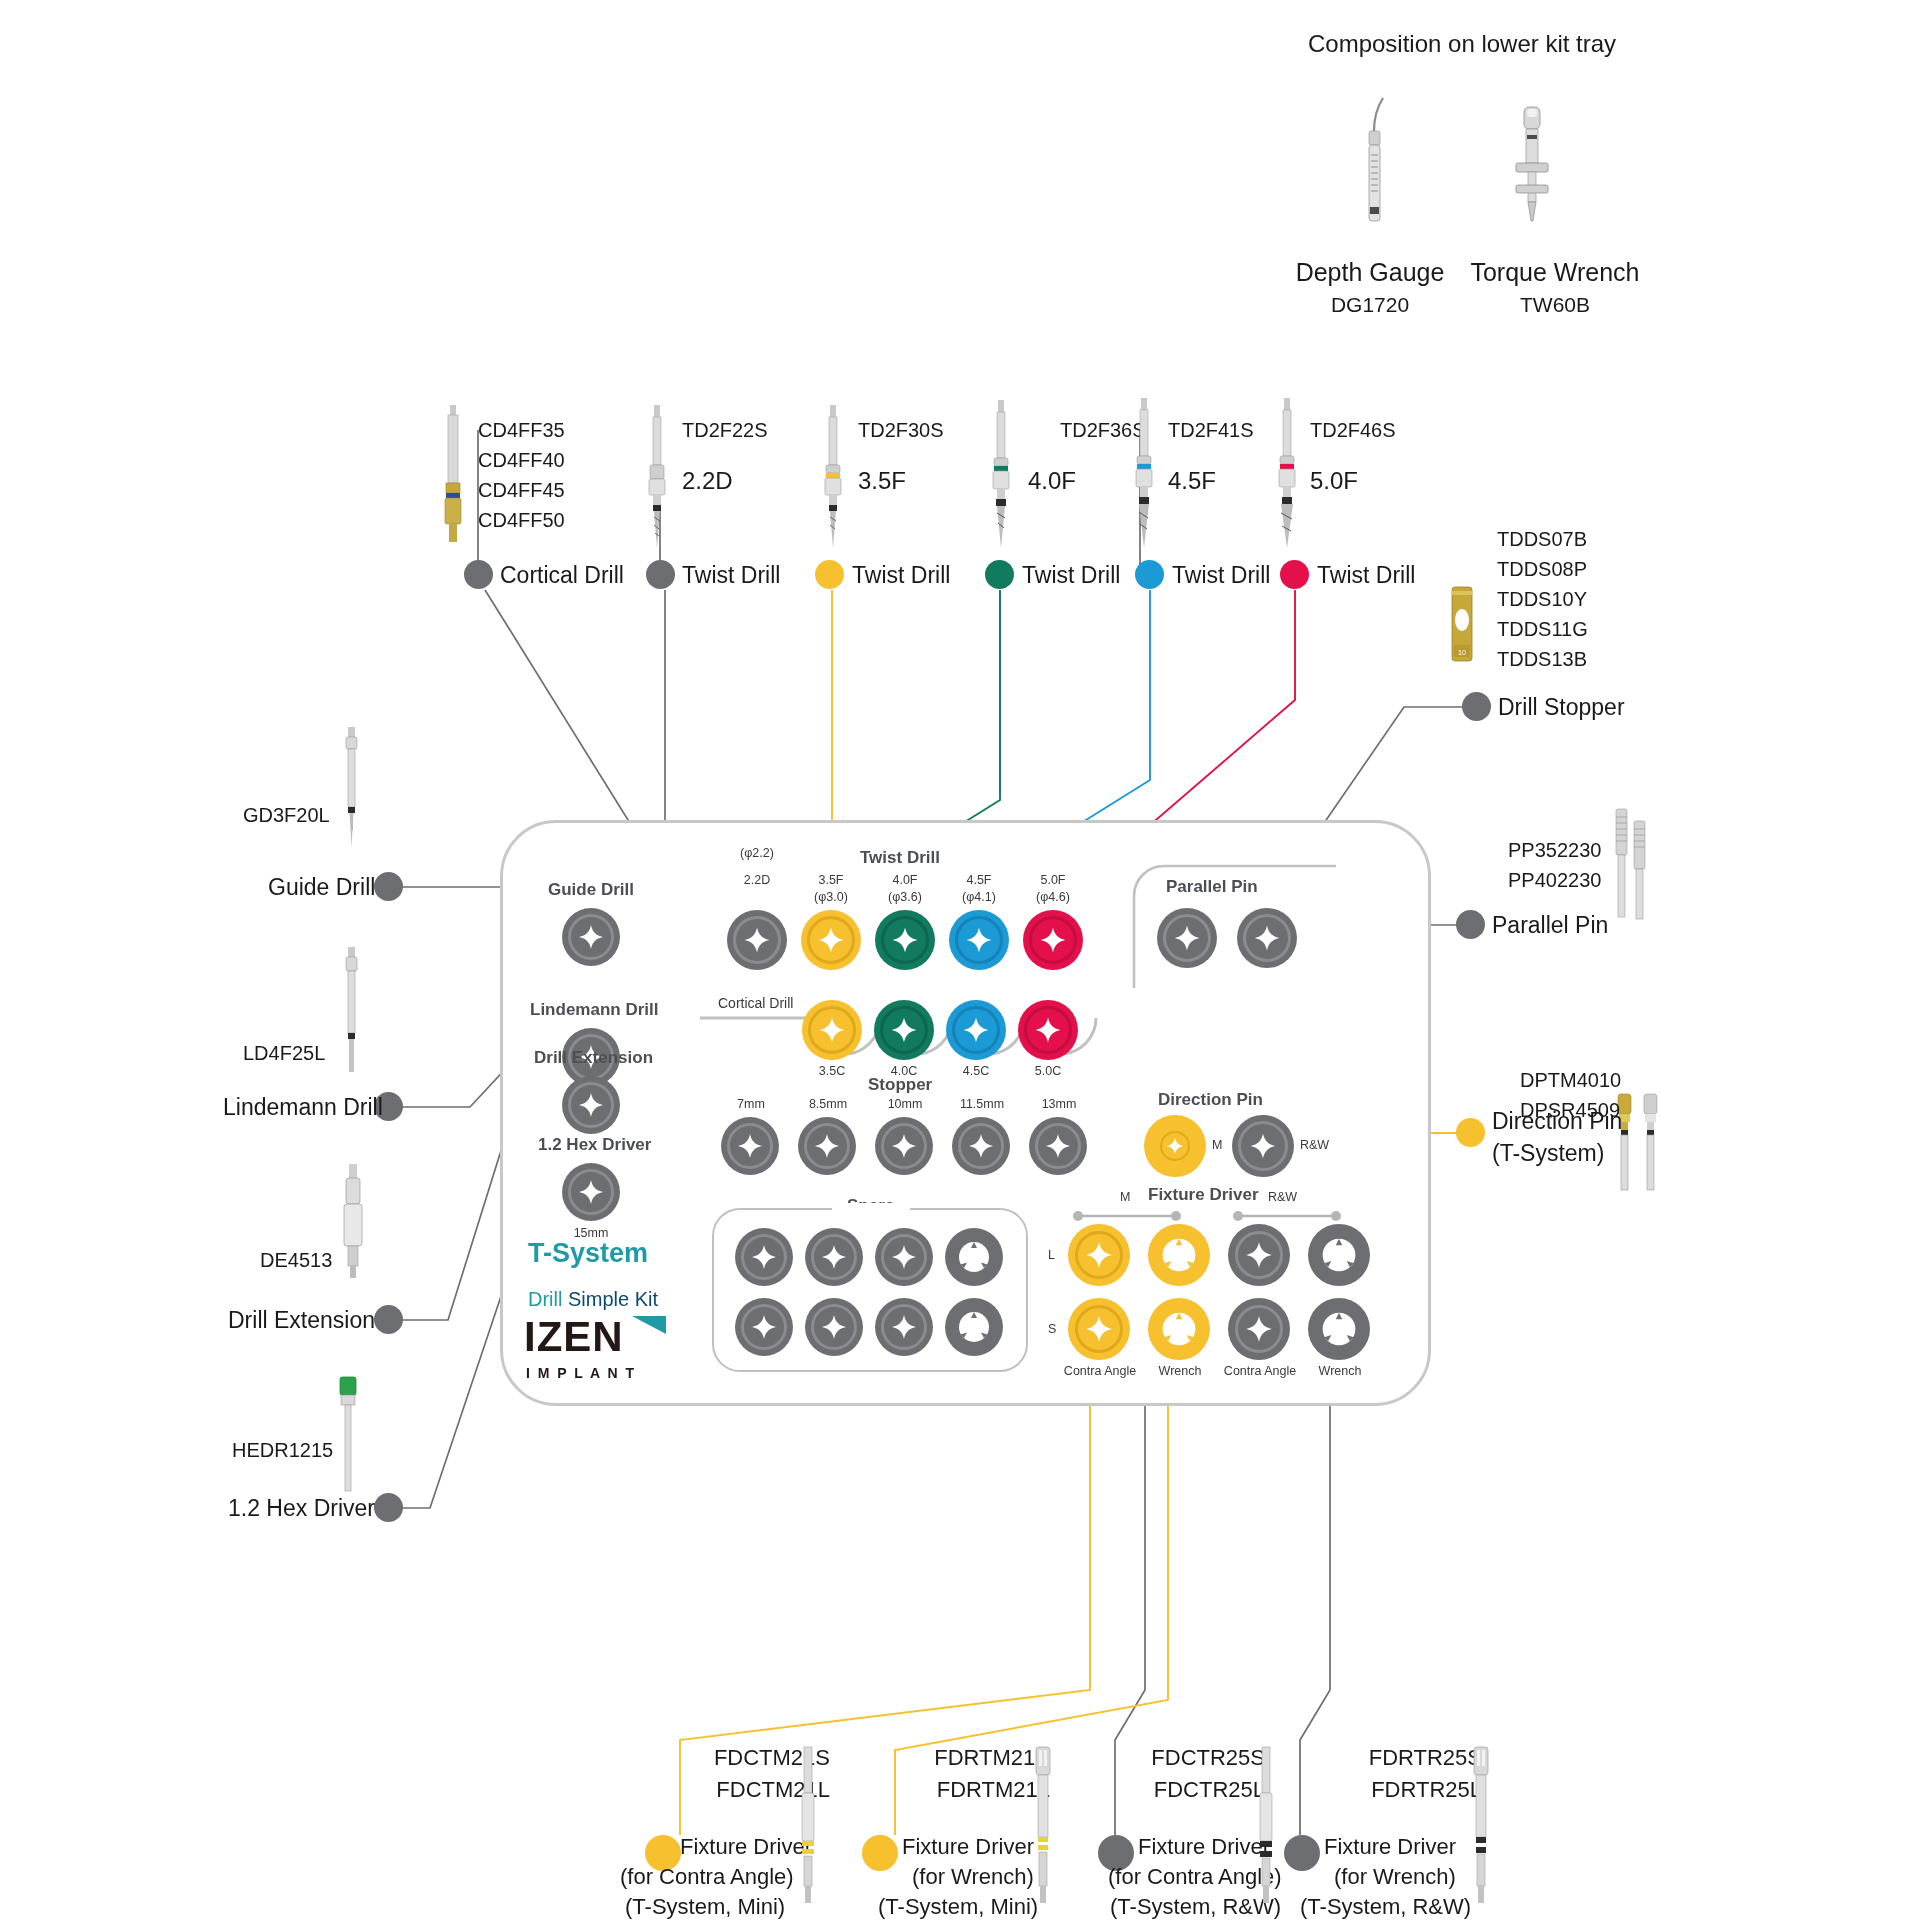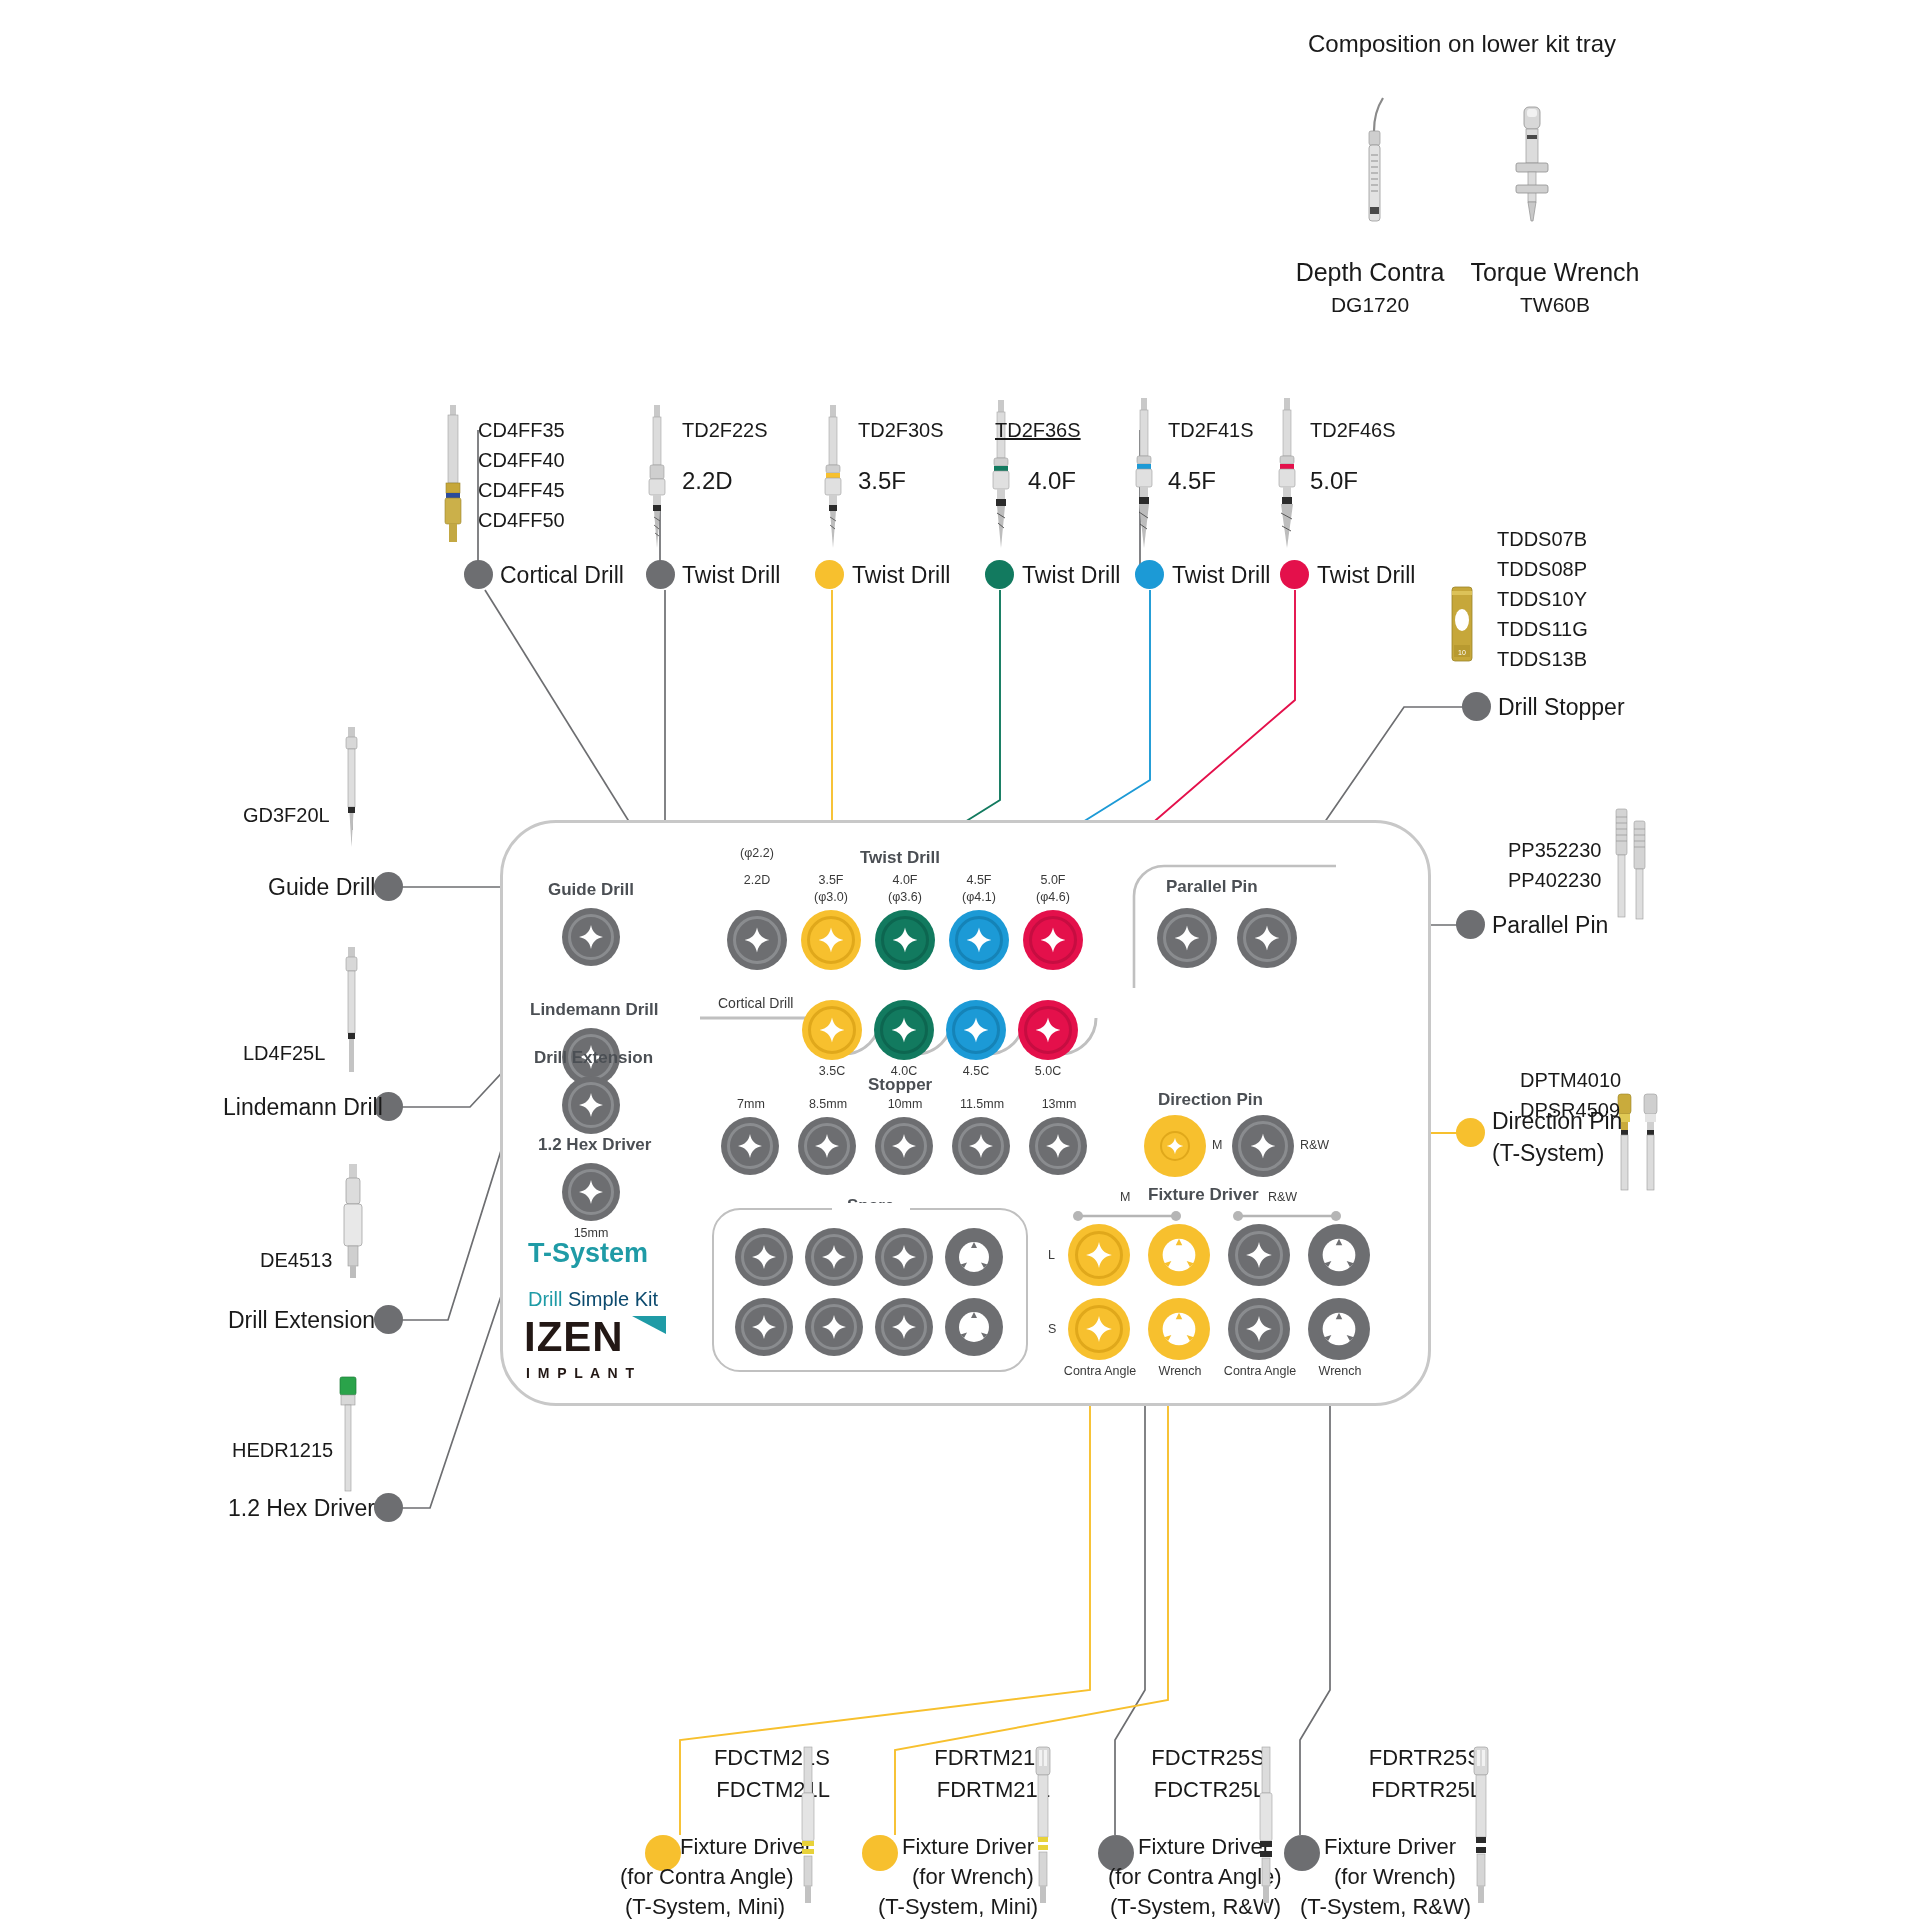--- a/index.html
+++ b/index.html
@@ -102,21 +102,21 @@
         <line x1="13" y1="66" x2="20" y2="66"></line>
       <line x1="13" y1="72" x2="20" y2="72"></line>
         <line x1="13" y1="78" x2="20" y2="78"></line>
       <line x1="13" y1="84" x2="20" y2="84"></line>
         <line x1="13" y1="90" x2="20" y2="90"></line>
       <line x1="13" y1="96" x2="20" y2="96"></line>
     </g>
     <rect x="12" y="112" width="9" height="7" fill="#4a4a4a"></rect>
   </svg>
 </div>
-<div class="abs ctr t-name" style="left:1285px;top:258px;width:170px;font-size:25px;">Depth Contra</div>
+<div class="abs ctr t-name" style="left:1285px;top:258px;width:170px;font-size:25px;">Depth Gauge</div>
 <div class="abs ctr t-code" style="left:1285px;top:290px;width:170px;font-size:21px;">DG1720</div>
 
 <div class="abs" style="left:1510px;top:105px;width:46px;height:120px;">
   <svg width="46" height="120" viewBox="0 0 46 120">
     <rect x="14" y="2" width="16" height="22" rx="5" fill="#d8d8d8" stroke="#8f8f8f" stroke-width=".8"></rect>
     <rect x="17" y="4" width="10" height="8" rx="3" fill="#f2f2f2"></rect>
     <rect x="16" y="24" width="12" height="34" fill="#dcdcdc" stroke="#9a9a9a" stroke-width=".7"></rect>
     <rect x="17" y="30" width="10" height="4" fill="#4a4a4a"></rect>
     <rect x="6" y="58" width="32" height="9" rx="2" fill="#d0d0d0" stroke="#8f8f8f" stroke-width=".8"></rect>
     <rect x="18" y="67" width="8" height="30" fill="#dcdcdc" stroke="#9a9a9a" stroke-width=".7"></rect>
@@ -191,21 +191,21 @@
     <rect x="5" y="71" width="16" height="18" rx="2" fill="#e0e0e0" stroke="#9a9a9a" stroke-width=".6"></rect>
     <rect x="9" y="89" width="8" height="12" fill="#cfcfcf"></rect>
     <rect x="8" y="99" width="10" height="7" fill="#2b2b2b"></rect>
     <path d="M9 106 L17 106 L13 148 Z" fill="#bdbdbd"></path>
     <g stroke="#4a4a4a" stroke-width=".9">
       <line x1="9" y1="113" x2="17" y2="118"></line>
         <line x1="10" y1="123" x2="16" y2="128"></line>
     </g>
   </svg>
 </div>
-<div class="abs t-code nowrap" style="left:995px;top:415px;text-decoration:underline;">TD2F36S</div>
+<div class="abs t-code nowrap" style="left:1060px;top:415px;">TD2F36S</div>
 <div class="abs t-size" style="left:1028px;top:467px;">4.0F</div>
 
 <div class="abs" style="left:1130px;top:398px;width:28px;height:152px;">
   <svg width="28" height="152" viewBox="0 0 28 152">
     <rect x="11" y="0" width="6" height="12" fill="#c9c9c9"></rect>
     <rect x="10" y="12" width="8" height="46" fill="#dcdcdc" stroke="#a6a6a6" stroke-width=".6"></rect>
     <rect x="7" y="58" width="14" height="8" rx="2" fill="#cfcfcf" stroke="#9a9a9a" stroke-width=".6"></rect>
     <rect x="7" y="66" width="14" height="5" fill="#1c9ad6"></rect>
     <rect x="6" y="71" width="16" height="18" rx="2" fill="#e0e0e0" stroke="#9a9a9a" stroke-width=".6"></rect>
     <rect x="10" y="89" width="8" height="12" fill="#cfcfcf"></rect>

